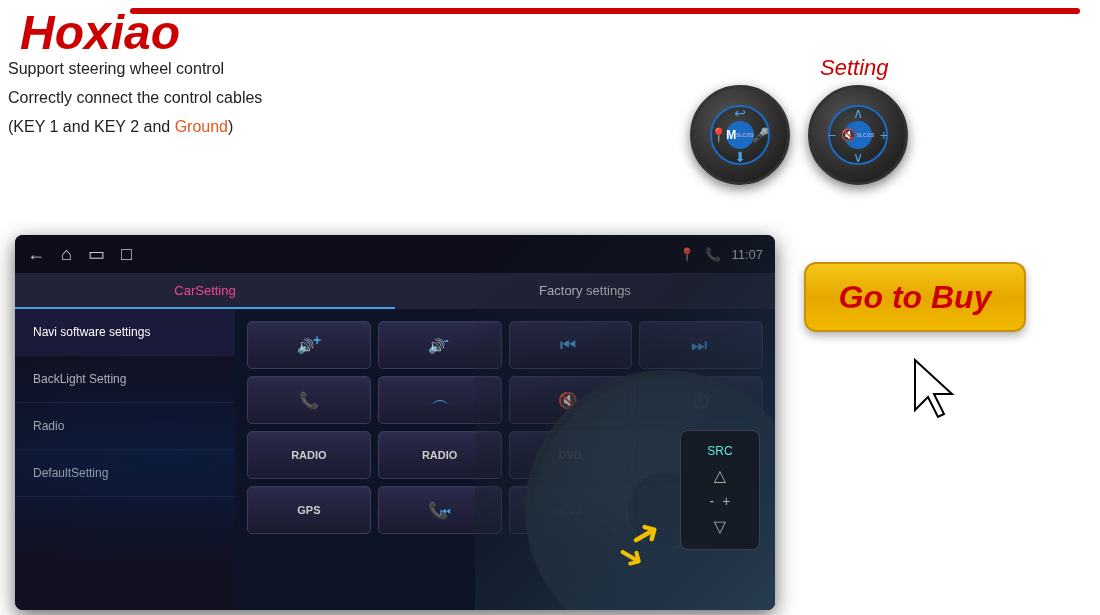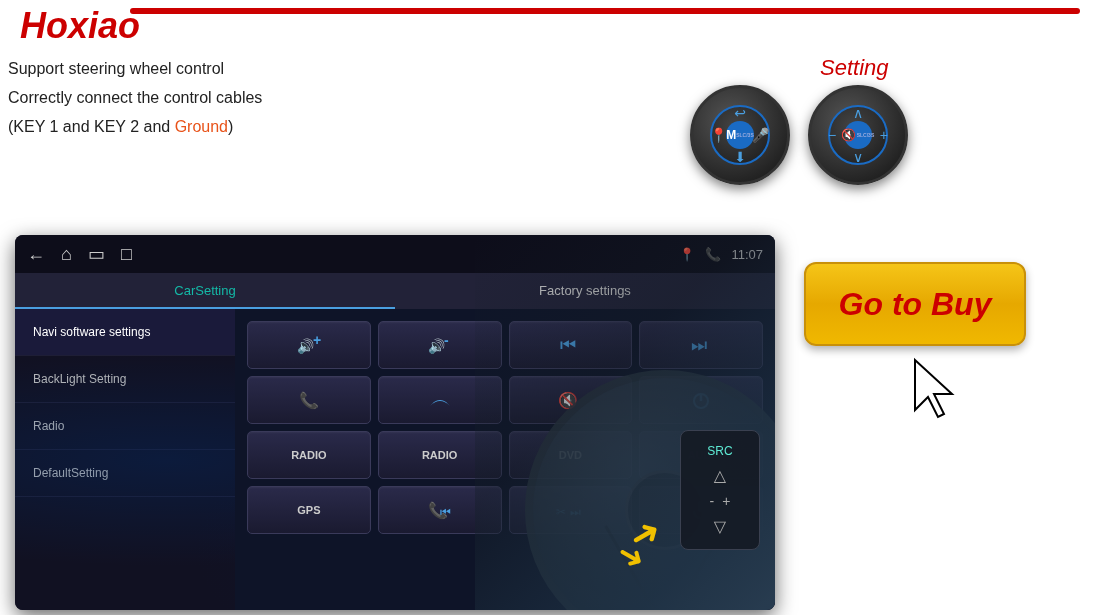--- a/index.html
+++ b/index.html
@@ -21,21 +21,21 @@
       height: 6px;
       background: #cc0000;
       border-radius: 3px;
     }
 
     
     .logo {
       position: absolute;
       top: 5px;
       left: 20px;
-      font-size: 36px;
+      font-size: 48px;
       font-weight: bold;
       color: #cc0000;
       font-style: italic;
     }
 
     
     .desc-text {
       position: absolute;
       top: 55px;
       left: 8px;
@@ -131,21 +131,21 @@
       color: #4a9fe0;
       font-size: 14px;
     }
 
     
     .go-to-buy {
       position: absolute;
       top: 262px;
       left: 804px;
       width: 222px;
-      height: 84px;
+      height: 70px;
       background: linear-gradient(180deg, #f5c518 0%, #e6a800 50%, #f0b800 100%);
       border-radius: 12px;
       border: 2px solid #c8900a;
       display: flex;
       align-items: center;
       justify-content: center;
       cursor: pointer;
       box-shadow: 0 4px 8px rgba(0,0,0,0.3);
     }
 
@@ -220,21 +220,21 @@
       display: flex;
       align-items: center;
       justify-content: center;
       color: #ccc;
       font-size: 13px;
       border-bottom: 2px solid transparent;
     }
 
     .screen-tab.active {
       border-bottom: 2px solid #4a9fe0;
-      color: #14b8a6;
+      color: #ec4899;
     }
 
     
     .screen-content {
       display: flex;
       height: calc(100% - 74px);
     }
 
     
     .screen-menu {

